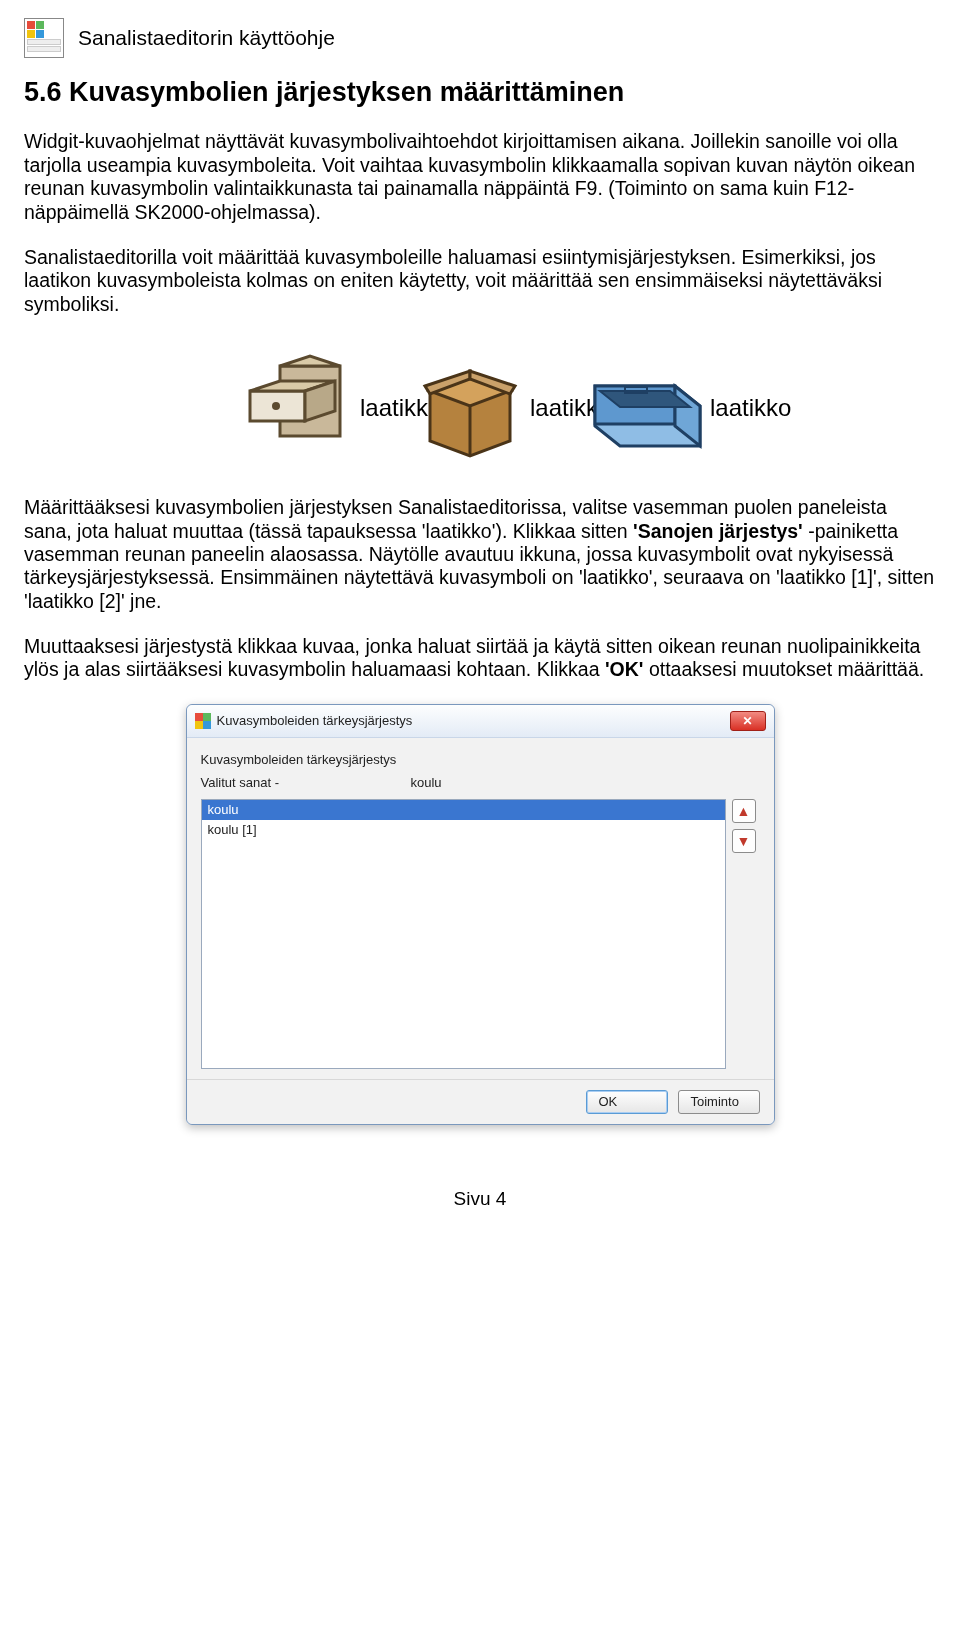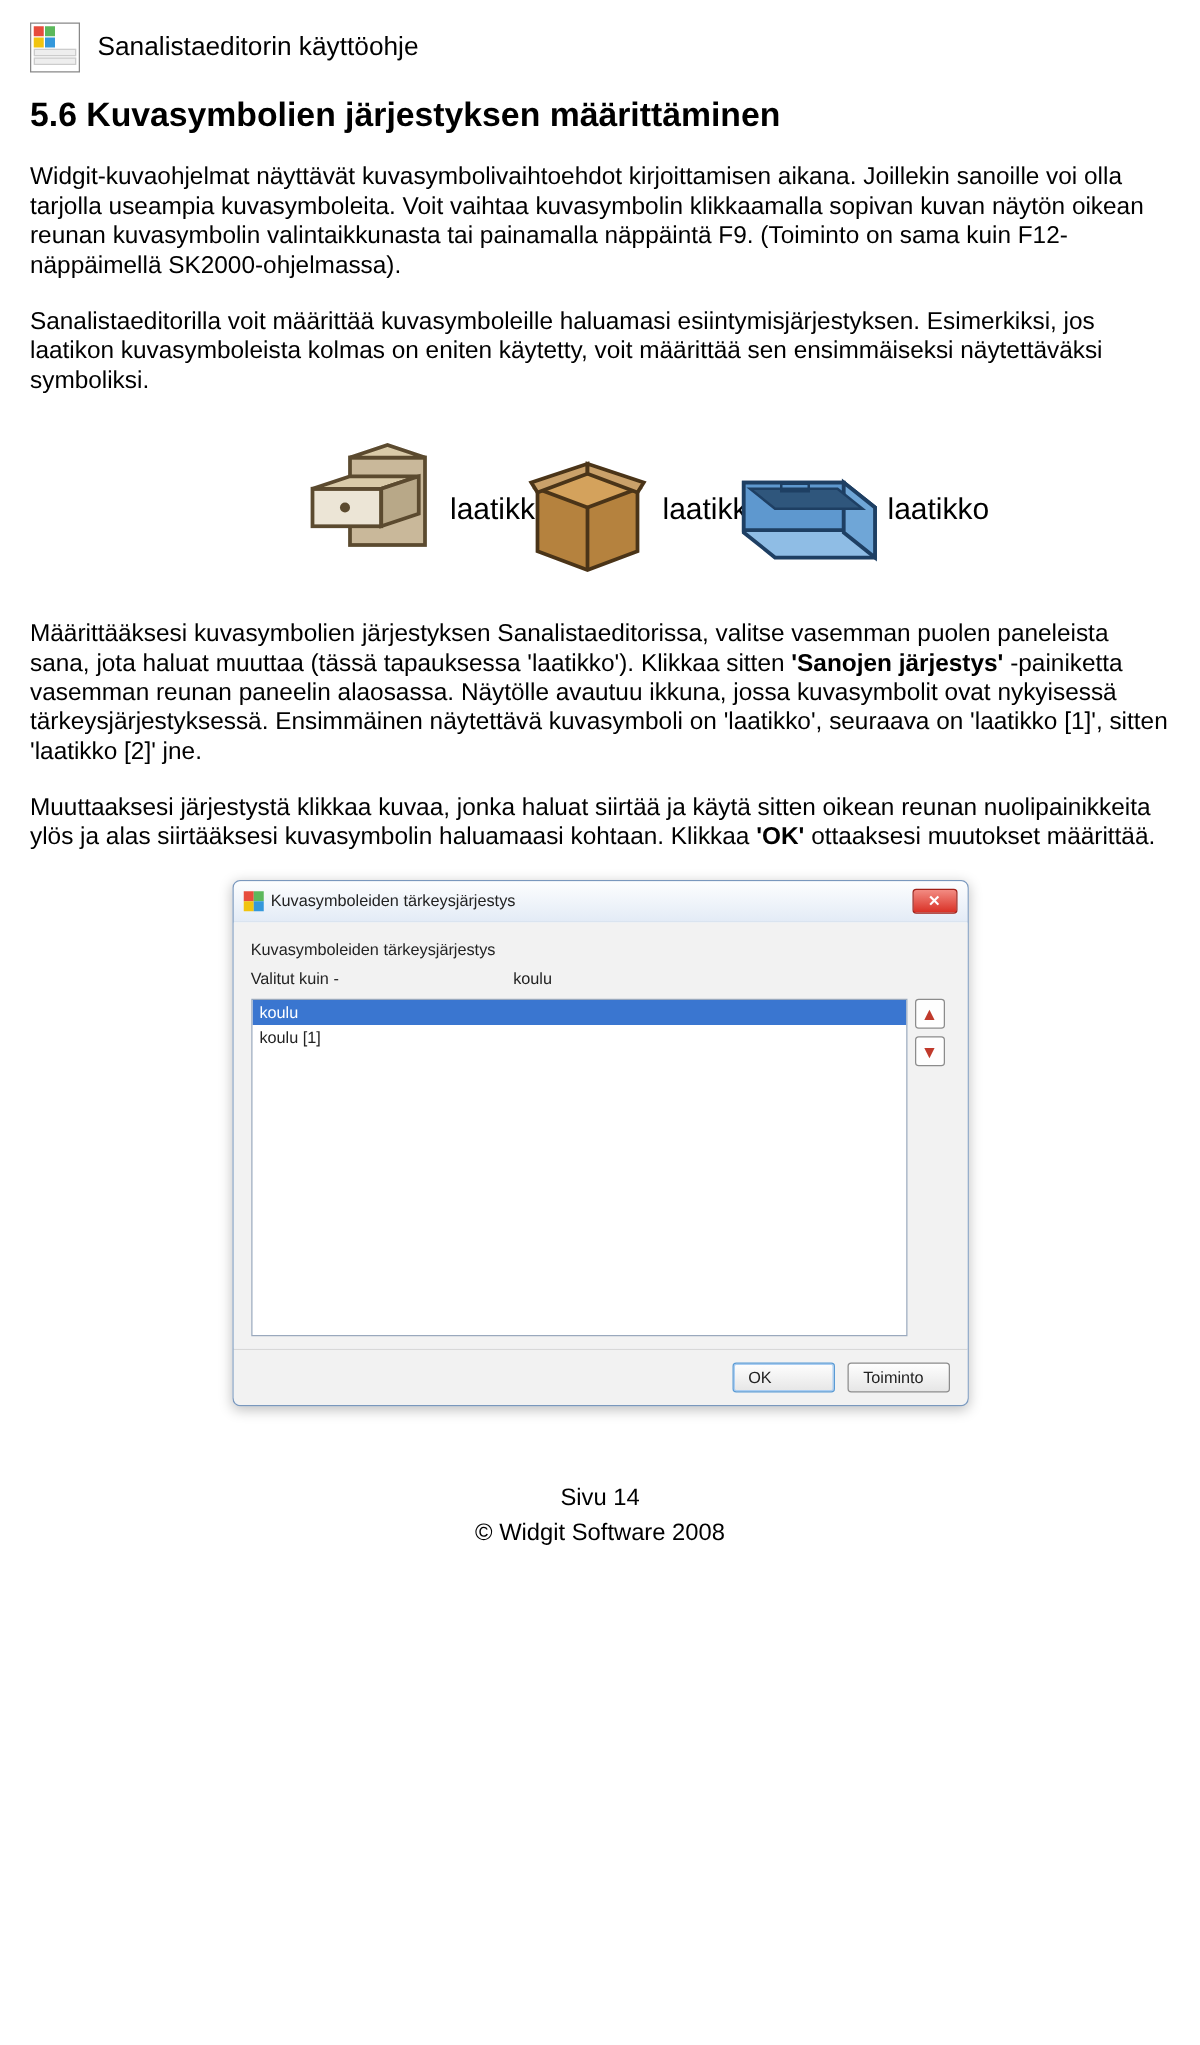--- a/index.html
+++ b/index.html
@@ -181,21 +181,21 @@
         </div>
         <span>Kuvasymboleiden tärkeysjärjestys</span>
       </div>
       <div class="close-btn">
         <span>✕</span>
       </div>
     </div>
     <div class="dialog-body">
       <div class="body-caption">Kuvasymboleiden tärkeysjärjestys</div>
       <div class="sel-row">
-        <span class="lbl">Valitut kuin -</span>
+        <span class="lbl">Valitut sanat -</span>
         <span>koulu</span>
       </div>
       <div class="list-arrows">
         <div class="listbox">
           <div class="item sel">koulu</div>
           <div class="item">koulu [1]</div>
         </div>
         <div class="arrow-col">
           <div class="arrow-btn">
             <span>▲</span>
@@ -207,15 +207,14 @@
       </div>
     </div>
     <div class="dialog-footer">
       <div class="win-btn primary">OK</div>
       <div class="win-btn">Toiminto</div>
     </div>
   </div>
 </div>
 
 <div class="footer">
-  <div>Sivu 14</div>
-  <div>© Widgit Software 2008</div>
+  <div>Sivu 4</div>
 </div>
 
 </body></html>

